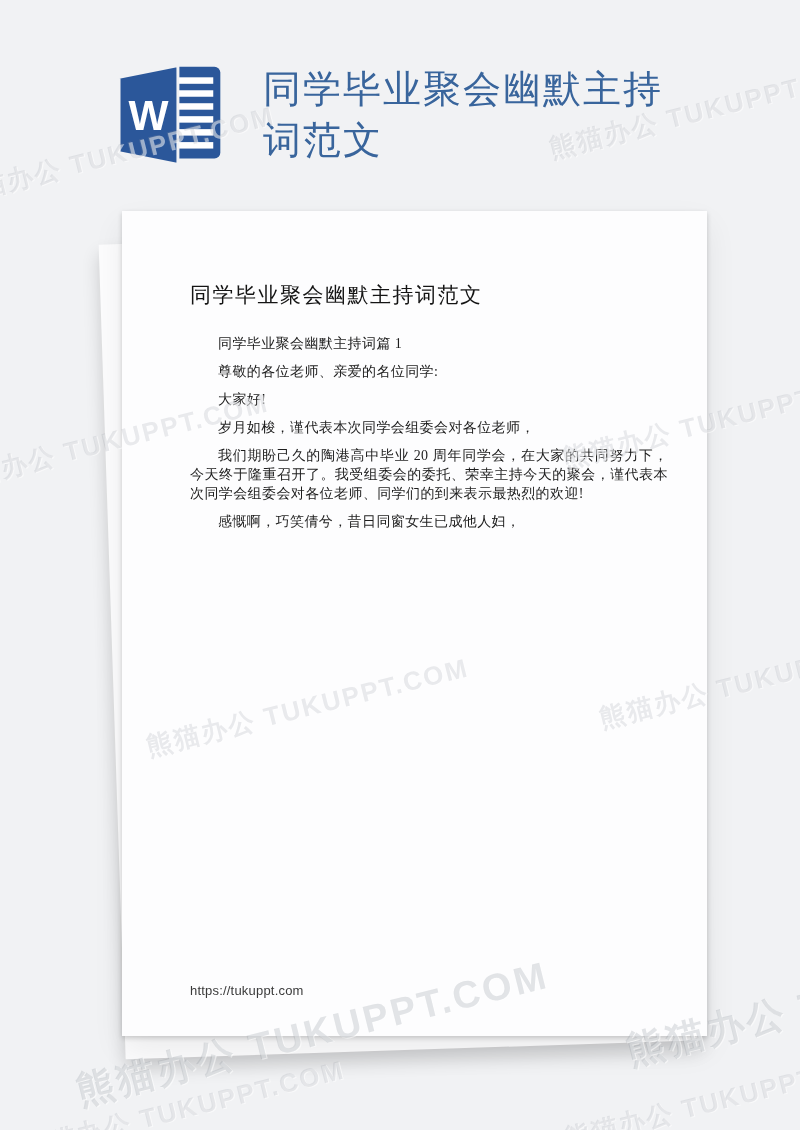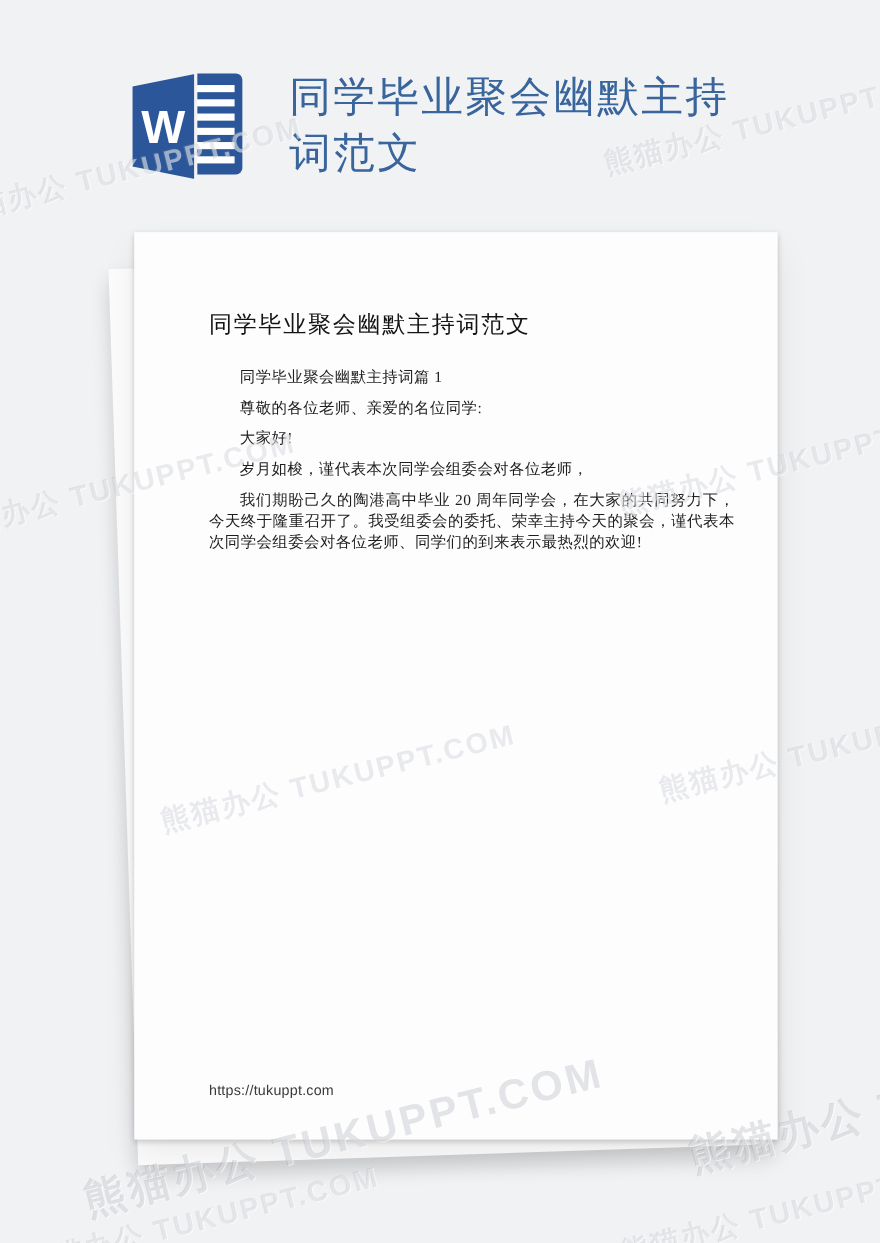--- a/index.html
+++ b/index.html
@@ -83,20 +83,21 @@
 <div class="page-back"></div>
 
 <div class="page-front">
   <h1 class="doc-title">同学毕业聚会幽默主持词范文</h1>
   <div class="doc-body">
     <p>同学毕业聚会幽默主持词篇 1</p>
     <p>尊敬的各位老师、亲爱的名位同学:</p>
     <p>大家好!</p>
     <p>岁月如梭，谨代表本次同学会组委会对各位老师，</p>
     <p>我们期盼己久的陶港高中毕业 20 周年同学会，在大家的共同努力下，今天终于隆重召开了。我受组委会的委托、荣幸主持今天的聚会，谨代表本次同学会组委会对各位老师、同学们的到来表示最热烈的欢迎!</p>
+    <p>感慨啊，巧笑倩兮，昔日同窗女生已成他人妇，</p>
   </div>
   <div class="doc-footer">https://tukuppt.com</div>
 </div>
 
 <div class="wm-layer">
   <span class="wm" style="left:-52px;top:138px">熊猫办公 TUKUPPT.COM</span>
   <span class="wm" style="left:545px;top:92px">熊猫办公 TUKUPPT.COM</span>
   <span class="wm" style="left:-58px;top:425px">熊猫办公 TUKUPPT.COM</span>
   <span class="wm" style="left:558px;top:402px">熊猫办公 TUKUPPT.COM</span>
   <span class="wm" style="left:142px;top:690px">熊猫办公 TUKUPPT.COM</span>

